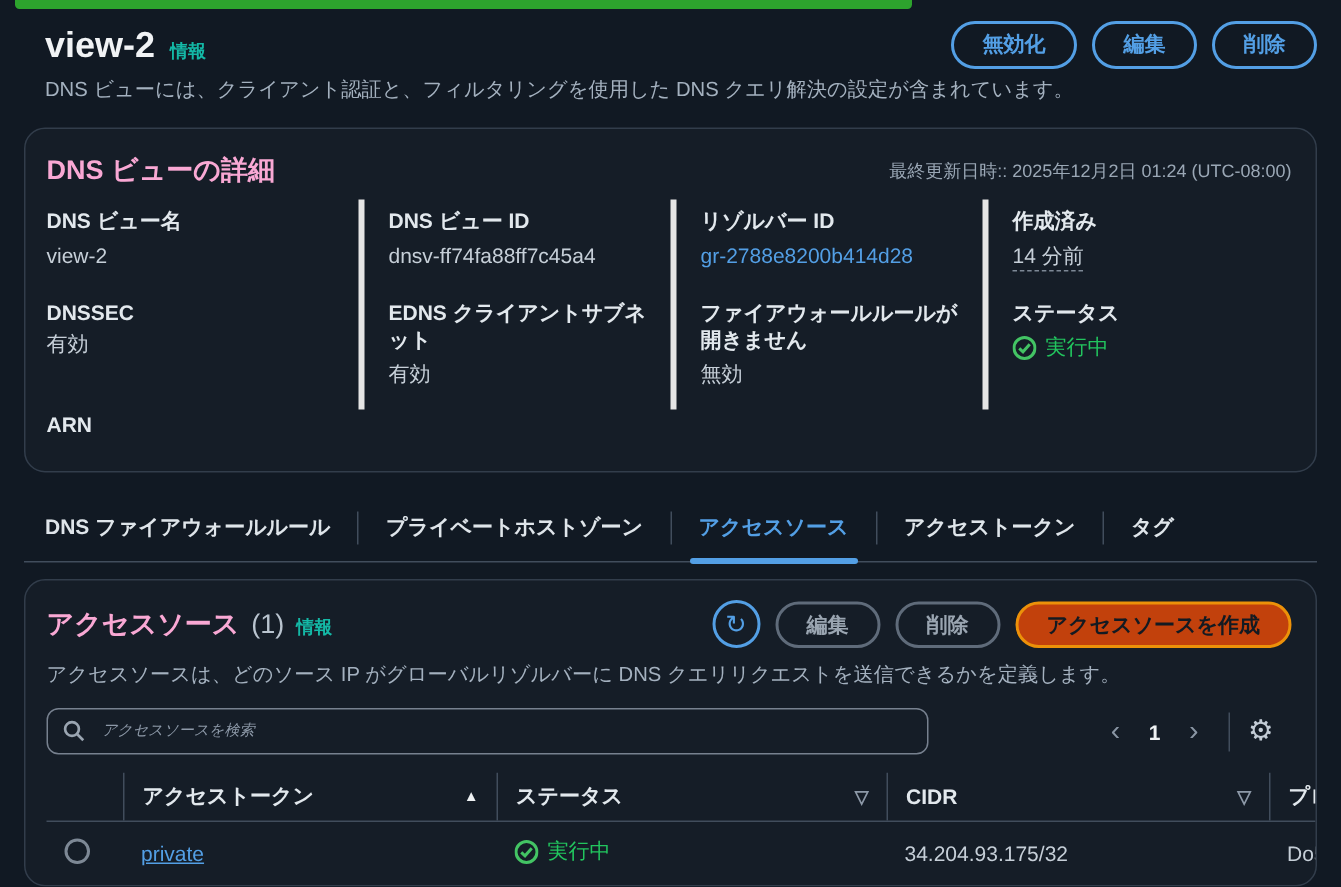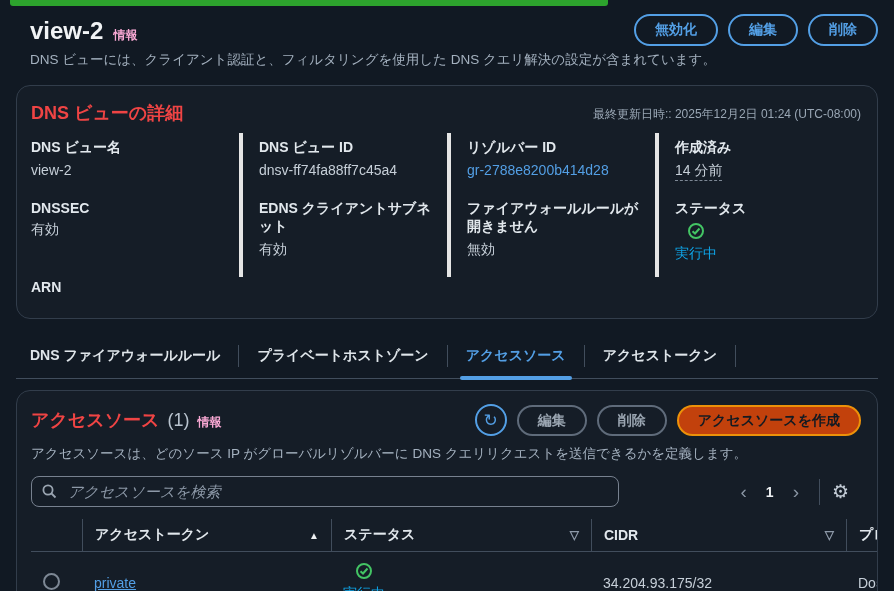--- a/index.html
+++ b/index.html
@@ -9,45 +9,45 @@
     background:#111923; color:#d5dbe0;
     font-family:"Liberation Sans", sans-serif; font-size:14px;
   }
   .flash-bar { position:absolute; top:0; left:10px; width:598px; height:6px;
     background:#2da32d; border-radius:0 0 3px 3px; }
 
   
   .page-header { padding:18px 16px 0; position:relative; }
   .title-row { display:flex; align-items:baseline; gap:10px; padding-left:14px; }
   .page-title { font-size:24px; font-weight:bold; color:#f1f3f5; margin:0; line-height:1.1; }
-  .info-link { color:#f9a8d4; font-size:12px; font-weight:bold; text-decoration:none; }
+  .info-link { color:#14b8a6; font-size:12px; font-weight:bold; text-decoration:none; }
   .page-desc { color:#a4b1bf; font-size:13.5px; margin:7px 0 0 14px; }
   .header-actions { position:absolute; top:14px; right:16px; display:flex; gap:10px; }
   .btn { border-radius:16px; padding:4px 19px; font-size:14px; font-weight:bold;
     background:transparent; border:2px solid #539fe5; color:#539fe5;
     font-family:inherit; cursor:pointer; white-space:nowrap; line-height:1.4; }
   .btn.gray { border-color:#5f6b7a; color:#9aa5b1; }
   .btn.primary { background:#c2410c; border-color:#ec9109; color:#131a22; }
 
   
   .panel { margin:16px 16px 0; background:#151d27; border:1px solid #323d4b;
     border-radius:14px; overflow:hidden; }
   .panel-head { display:flex; justify-content:space-between; align-items:flex-start;
     padding:15px 16px 8px 14px; }
-  .panel-title { font-size:18px; font-weight:bold; color:#ef4444; margin:0; }
+  .panel-title { font-size:18px; font-weight:bold; color:#f9a8d4; margin:0; }
   .last-updated { color:#9aa7b5; font-size:12px; margin-top:5px; }
 
   .detail-grid { display:grid; grid-template-columns:1fr 1fr 1fr 1fr; padding:0 14px; }
   .cell { padding:6px 14px 14px 0; }
   .cell.bl { border-left:4px solid #e5e5e5; padding-left:16px; }
   .f-label { font-weight:bold; font-size:14px; color:#e2e8ed; margin-bottom:5px; }
   .f-value { font-size:14px; color:#c6cfd8; }
   .link { color:#539fe5; text-decoration:none; cursor:pointer; }
   .dashed { border-bottom:1px dashed #7d8895; padding-bottom:2px; cursor:help; }
-  .status-green { color:#0ea5e9; display:inline-flex; gap:6px; align-items:center;flex-direction:column; }
+  .status-green { color:#22c55e; display:inline-flex; gap:6px; align-items:center; }
 
   .arn-block { padding:2px 14px 18px; }
   .arn-line { display:flex; align-items:center; gap:9px; margin-top:6px;
     font-size:14.5px; color:#d9dfe4; }
   .icon-btn { background:none; border:none; padding:0; cursor:pointer; display:inline-flex; }
   .redacted { width:92px; height:24px; border-radius:2px; display:inline-block;
     background:linear-gradient(90deg,#3e454f 0 55%,#353c45 55% 100%); }
 
   
   .tabs { display:flex; align-items:center; margin:19px 16px 0; border-bottom:1px solid #414d5c; }
@@ -67,21 +67,21 @@
   .as-actions { display:flex; align-items:center; gap:10px; }
   .refresh-btn { width:32px; height:32px; border-radius:50%; border:2px solid #539fe5;
     background:transparent; color:#539fe5; font-size:17px; line-height:1; cursor:pointer;
     display:inline-flex; align-items:center; justify-content:center; font-family:inherit; }
   .as-desc { color:#a4b1bf; font-size:13.5px; margin:9px 0 0 14px; }
 
   .toolbar { display:flex; align-items:center; padding:13px 14px 0; }
   .search-box { width:588px; display:flex; align-items:center; gap:9px;
     border:1px solid #77818f; border-radius:8px; height:31px; padding:0 10px; background:transparent; }
   .search-box input { flex:1; background:transparent; border:none; outline:none;
-    color:#fde047; font-size:15px; font-family:inherit; }
+    color:#fde047; font-size:10px; font-family:inherit; }
   .search-box input::placeholder { color:#8d99a8; font-style:italic; }
   .pager { margin-left:auto; display:flex; align-items:center; gap:2px; padding-right:14px; }
   .pg-btn { background:none; border:none; color:#8a96a4; font-size:19px; cursor:pointer;
     padding:0 8px; font-family:inherit; line-height:1; }
   .pg-num { color:#eef1f3; font-weight:bold; font-size:14px; padding:0 9px; background:none; border:none; font-family:inherit; cursor:pointer; }
   .pg-sep { width:1px; height:26px; background:#414d5c; margin:0 10px; }
   .gear-btn { background:none; border:none; color:#c3ccd6; font-size:19px; cursor:pointer; padding:0; line-height:1; }
 
   
   .table-wrap { margin-top:12px; overflow:hidden; }
@@ -172,20 +172,21 @@
 
 <div class="tabs">
   <div class="tab">DNS ファイアウォールルール</div>
   <div class="tab-sep"></div>
   <div class="tab">プライベートホストゾーン</div>
   <div class="tab-sep"></div>
   <div class="tab active">アクセスソース</div>
   <div class="tab-sep"></div>
   <div class="tab">アクセストークン</div>
   <div class="tab-sep"></div>
+  <div class="tab">タグ</div>
 </div>
 
 <div class="panel panel2">
   <div class="as-head">
     <div class="as-title-wrap">
       <h2 class="panel-title">アクセスソース</h2>
       <span class="as-count">(1)</span>
       <a class="info-link">情報</a>
     </div>
     <div class="as-actions">

